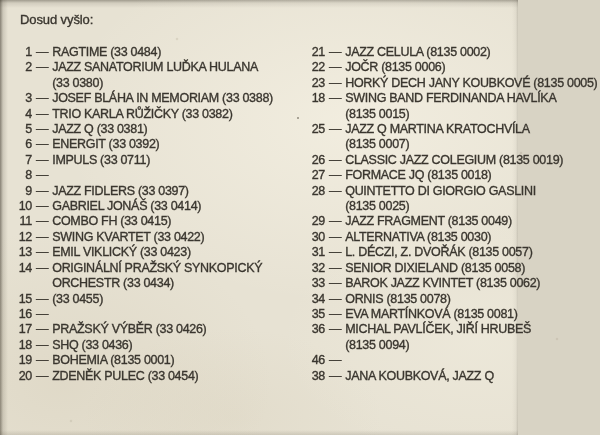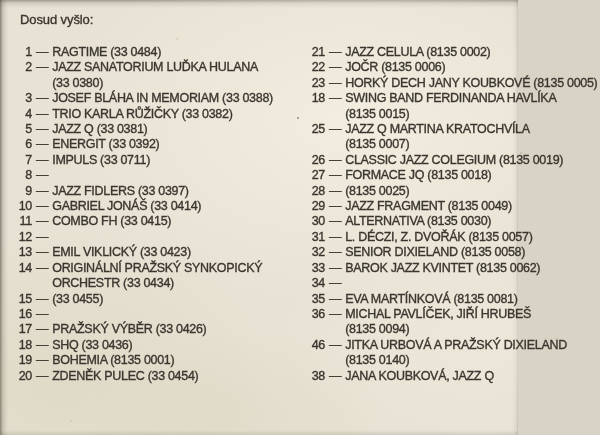--- a/index.html
+++ b/index.html
@@ -160,20 +160,23 @@
         <div class="row">
           <span class="num">11</span>
           <span class="dash">—</span>
           <span class="txt">
             <div class="line">COMBO FH (33 0415)</div>
           </span>
         </div>
         <div class="row">
           <span class="num">12</span>
           <span class="dash">—</span>
+          <span class="txt">
+            <div class="line">SWING KVARTET (33 0422)</div>
+          </span>
         </div>
         <div class="row">
           <span class="num">13</span>
           <span class="dash">—</span>
           <span class="txt">
             <div class="line">EMIL VIKLICKÝ (33 0423)</div>
           </span>
         </div>
         <div class="row">
           <span class="num">14</span>
@@ -272,20 +275,21 @@
           <span class="num">27</span>
           <span class="dash">—</span>
           <span class="txt">
             <div class="line">FORMACE JQ (8135 0018)</div>
           </span>
         </div>
         <div class="row">
           <span class="num">28</span>
           <span class="dash">—</span>
           <span class="txt">
+            <div class="line">QUINTETTO DI GIORGIO GASLINI</div>
             <div class="line">(8135 0025)</div>
           </span>
         </div>
         <div class="row">
           <span class="num">29</span>
           <span class="dash">—</span>
           <span class="txt">
             <div class="line">JAZZ FRAGMENT (8135 0049)</div>
           </span>
         </div>
@@ -313,43 +317,42 @@
         <div class="row">
           <span class="num">33</span>
           <span class="dash">—</span>
           <span class="txt">
             <div class="line">BAROK JAZZ KVINTET (8135 0062)</div>
           </span>
         </div>
         <div class="row">
           <span class="num">34</span>
           <span class="dash">—</span>
+          <span class="txt">
+            <div class="line">ORNIS (8135 0078)</div>
+          </span>
         </div>
         <div class="row">
           <span class="num">35</span>
           <span class="dash">—</span>
           <span class="txt">
             <div class="line">EVA MARTÍNKOVÁ (8135 0081)</div>
           </span>
         </div>
         <div class="row">
           <span class="num">36</span>
           <span class="dash">—</span>
           <span class="txt">
             <div class="line">MICHAL PAVLÍČEK, JIŘÍ HRUBEŠ</div>
             <div class="line">(8135 0094)</div>
           </span>
         </div>
         <div class="row">
           <span class="num">46</span>
           <span class="dash">—</span>
-          <span class="txt">
-            <div class="line">JITKA URBOVÁ A PRAŽSKÝ DIXIELAND</div>
-            <div class="line">(8135 0140)</div>
-          </span>
         </div>
         <div class="row">
           <span class="num">38</span>
           <span class="dash">—</span>
           <span class="txt">
             <div class="line">JANA KOUBKOVÁ, JAZZ Q</div>
           </span>
         </div>
       </div>
   </div>

